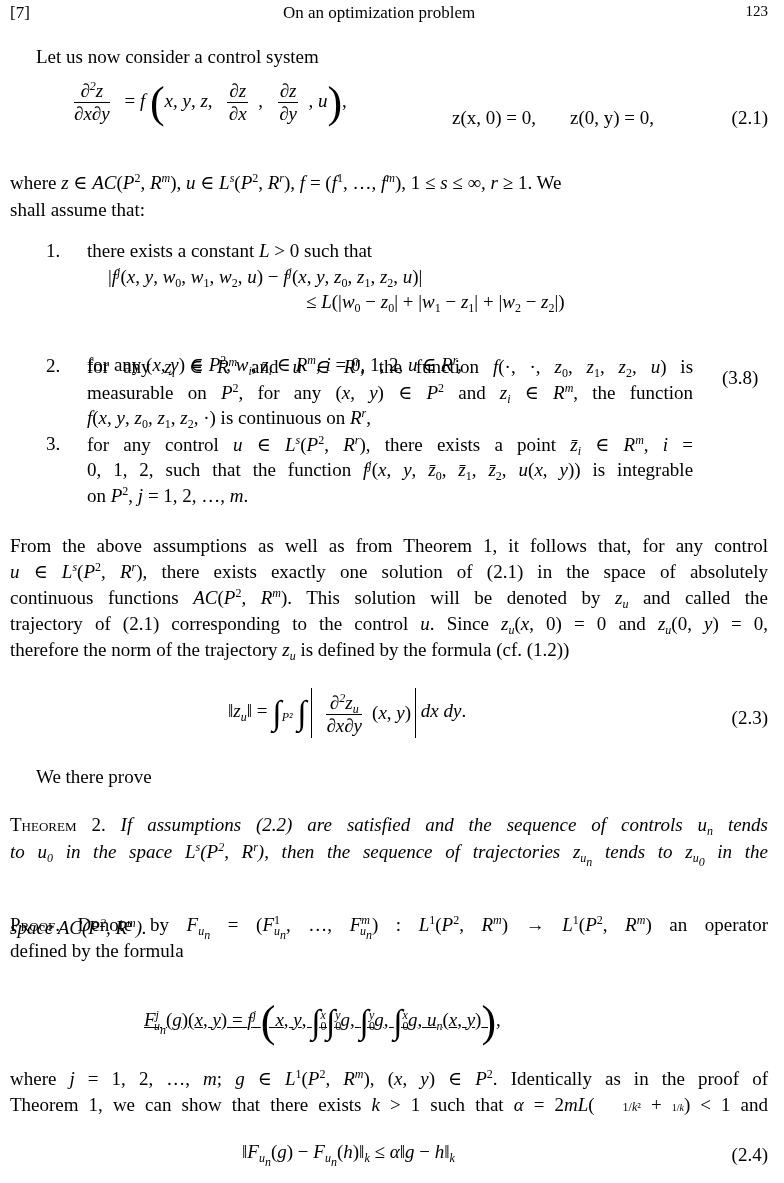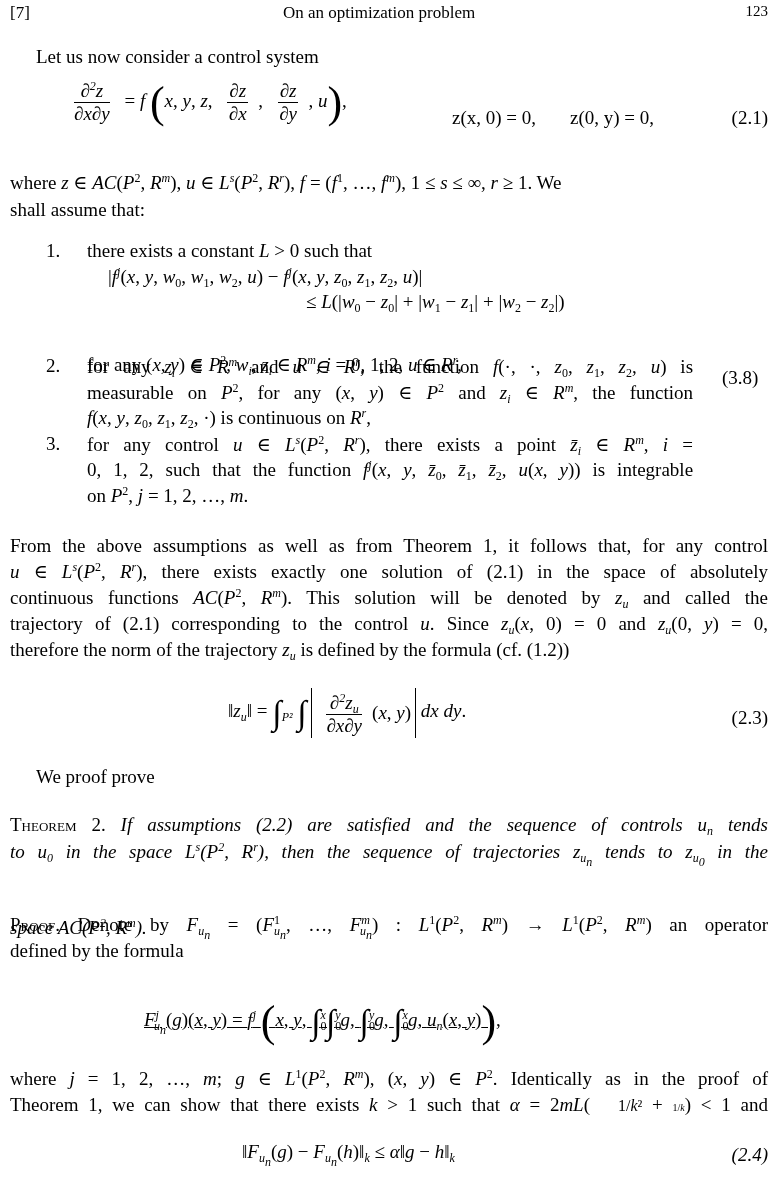--- a/index.html
+++ b/index.html
@@ -97,21 +97,21 @@
 
 <div class="abs" style="left:228px;top:688px;height:60px;">
   ‖<i>z<sub>u</sub></i>‖ = <span class="int">∫</span><sub style="font-style:italic;">P²</sub> <span class="int">∫</span>
   <span style="display:inline-block;border-left:1.3px solid #000;border-right:1.3px solid #000;padding:0 4px;vertical-align:middle;height:50px;line-height:50px;">
     <span class="frac it" style="line-height:normal;"><span class="num">∂<sup>2</sup>z<sub>u</sub></span><span>∂x∂y</span></span>(<i>x</i>, <i>y</i>)
   </span>
   <i>dx dy</i>.
 </div>
 <div class="abs eqno" style="top:707px;">(2.3)</div>
 
-<div class="abs" style="left:36px;top:766px;">We proof prove</div>
+<div class="abs" style="left:36px;top:766px;">We there prove</div>
 
 <div class="just" style="top:814px;">
 <span class="sc">Theorem 2.</span> <i>If assumptions (2.2) are satisfied and the sequence of controls u<sub>n</sub> tends</i>
 </div>
 <div class="just" style="top:841px;">
 <i>to u<sub>0</sub> in the space L<sup>s</sup>(P<sup>2</sup>, R<sup>r</sup>), then the sequence of trajectories z<sub>u<sub>n</sub></sub> tends to z<sub>u<sub>0</sub></sub> in the</i>
 </div>
 <div class="line" style="top:917px;">
 <i>space AC(P<sup>2</sup>, R<sup>m</sup>).</i>
 </div>
@@ -126,19 +126,19 @@
   <span class="big">(</span><i>x</i>, <i>y</i>,
   <span class="int">∫</span><sub>0</sub><sup style="margin-left:-6px;"><i>x</i></sup><span class="int">∫</span><sub>0</sub><sup style="margin-left:-6px;"><i>y</i></sup><i>g</i>,
   <span class="int">∫</span><sub>0</sub><sup style="margin-left:-6px;"><i>y</i></sup><i>g</i>,
   <span class="int">∫</span><sub>0</sub><sup style="margin-left:-6px;"><i>x</i></sup><i>g</i>, <i>u<sub>n</sub></i>(<i>x</i>, <i>y</i>)<span class="big">)</span>,
 </div>
 
 <div class="just" style="top:1068px;">
 where <i>j</i> = 1, 2, …, <i>m</i>; <i>g</i> ∈ <i>L</i><sup>1</sup>(<i>P</i><sup>2</sup>, <i>R<sup>m</sup></i>), (<i>x</i>, <i>y</i>) ∈ <i>P</i><sup>2</sup>. Identically as in the proof of
 </div>
 <div class="just" style="top:1094px;">
-Theorem 1, we can show that there exists <i>k</i> &gt; 1 such that <i>α</i> = 2<i>mL</i>(<span style="font-size:16px;margin-left:28px;">1/<i>k</i>²</span> + <span style="font-size:10px;">1/<i>k</i></span>) &lt; 1 and
+Theorem 1, we can show that there exists <i>k</i> &gt; 1 such that <i>α</i> = 2<i>mL</i>(<span style="font-size:12px;margin-left:28px;">1/<i>k</i>²</span> + <span style="font-size:10px;">1/<i>k</i></span>) &lt; 1 and
 </div>
 
 <div class="abs" style="left:242px;top:1141px;">
 ‖<i>F<sub>u<sub>n</sub></sub></i>(<i>g</i>) − <i>F<sub>u<sub>n</sub></sub></i>(<i>h</i>)‖<sub><i>k</i></sub> ≤ <i>α</i>‖<i>g</i> − <i>h</i>‖<sub><i>k</i></sub>
 </div>
-<div class="abs eqno" style="top:1144px;font-style:italic;">(2.4)</div>
+<div class="abs eqno" style="top:1144px;">(2.4)</div>
 
 </body></html>

